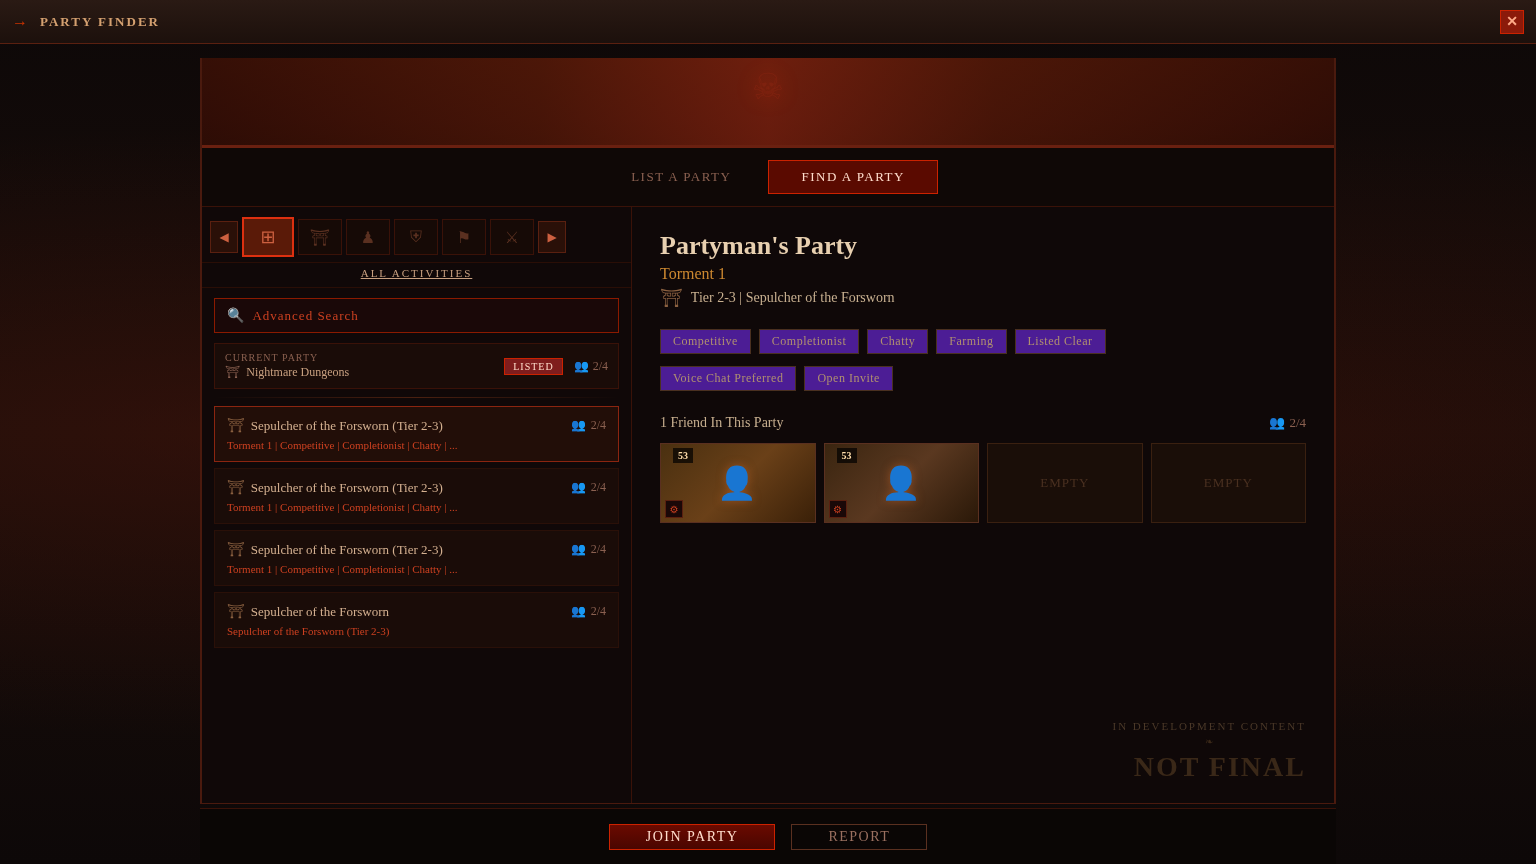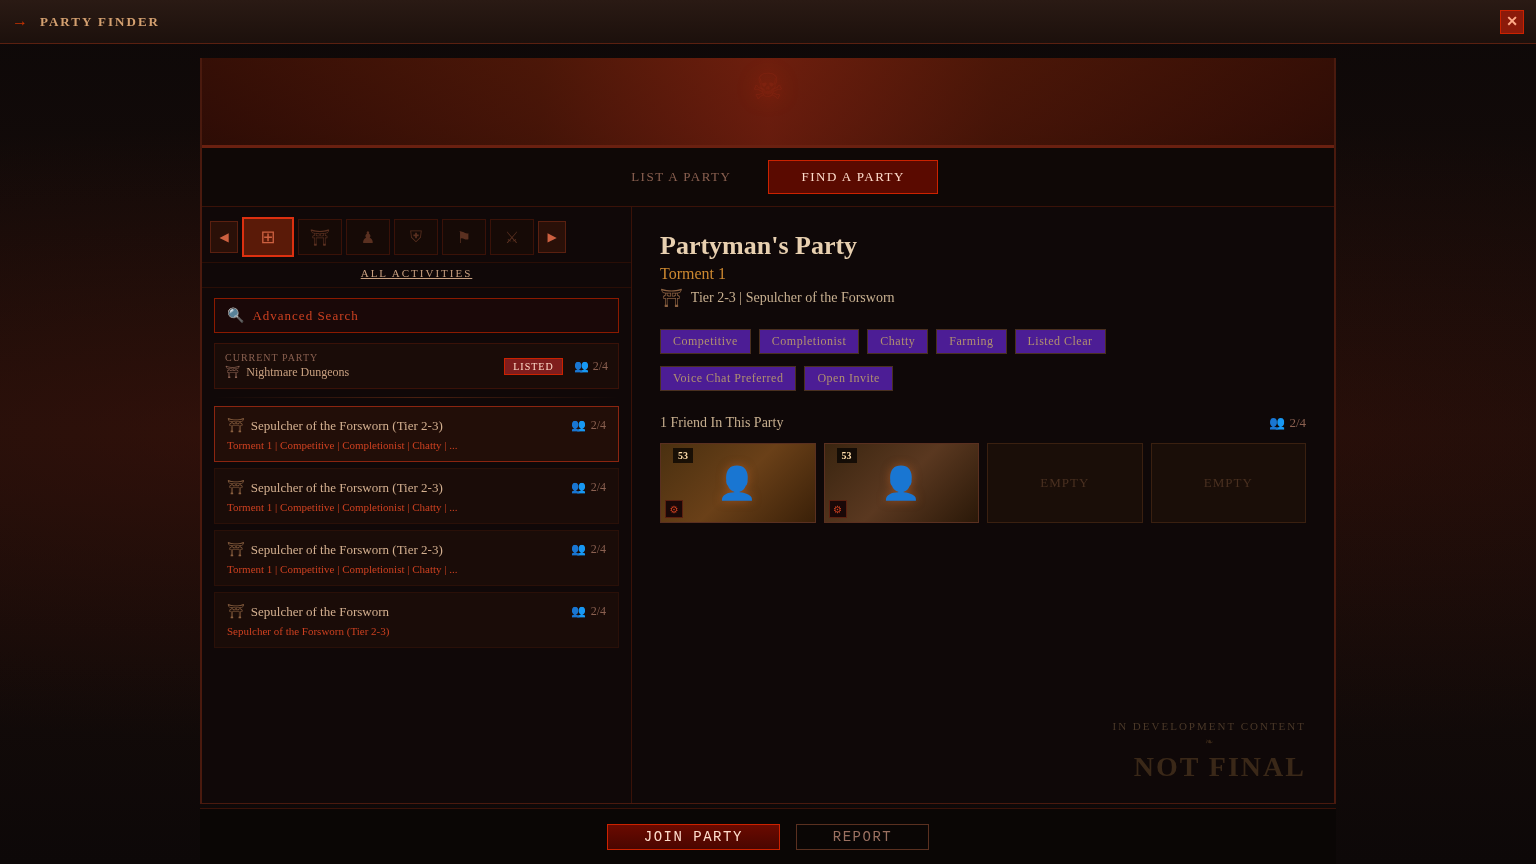--- a/index.html
+++ b/index.html
@@ -551,21 +551,21 @@
       background: #0a0605;
       border-top: 1px solid #3a1208;
       display: flex;
       align-items: center;
       justify-content: center;
       gap: 16px;
     }
 
     .footer-btn {
       padding: 4px 36px;
-      font-family: Liberation Mono, monospace;
+      font-family: Liberation Serif, serif;
       font-size: 14px;
       letter-spacing: 1.5px;
       cursor: pointer;
       text-transform: uppercase;
     }
 
     .footer-btn.primary {
       background: linear-gradient(180deg, #6a0a00 0%, #4a0600 100%);
       border: 1px solid #cc2200;
       color: #ffddcc;

